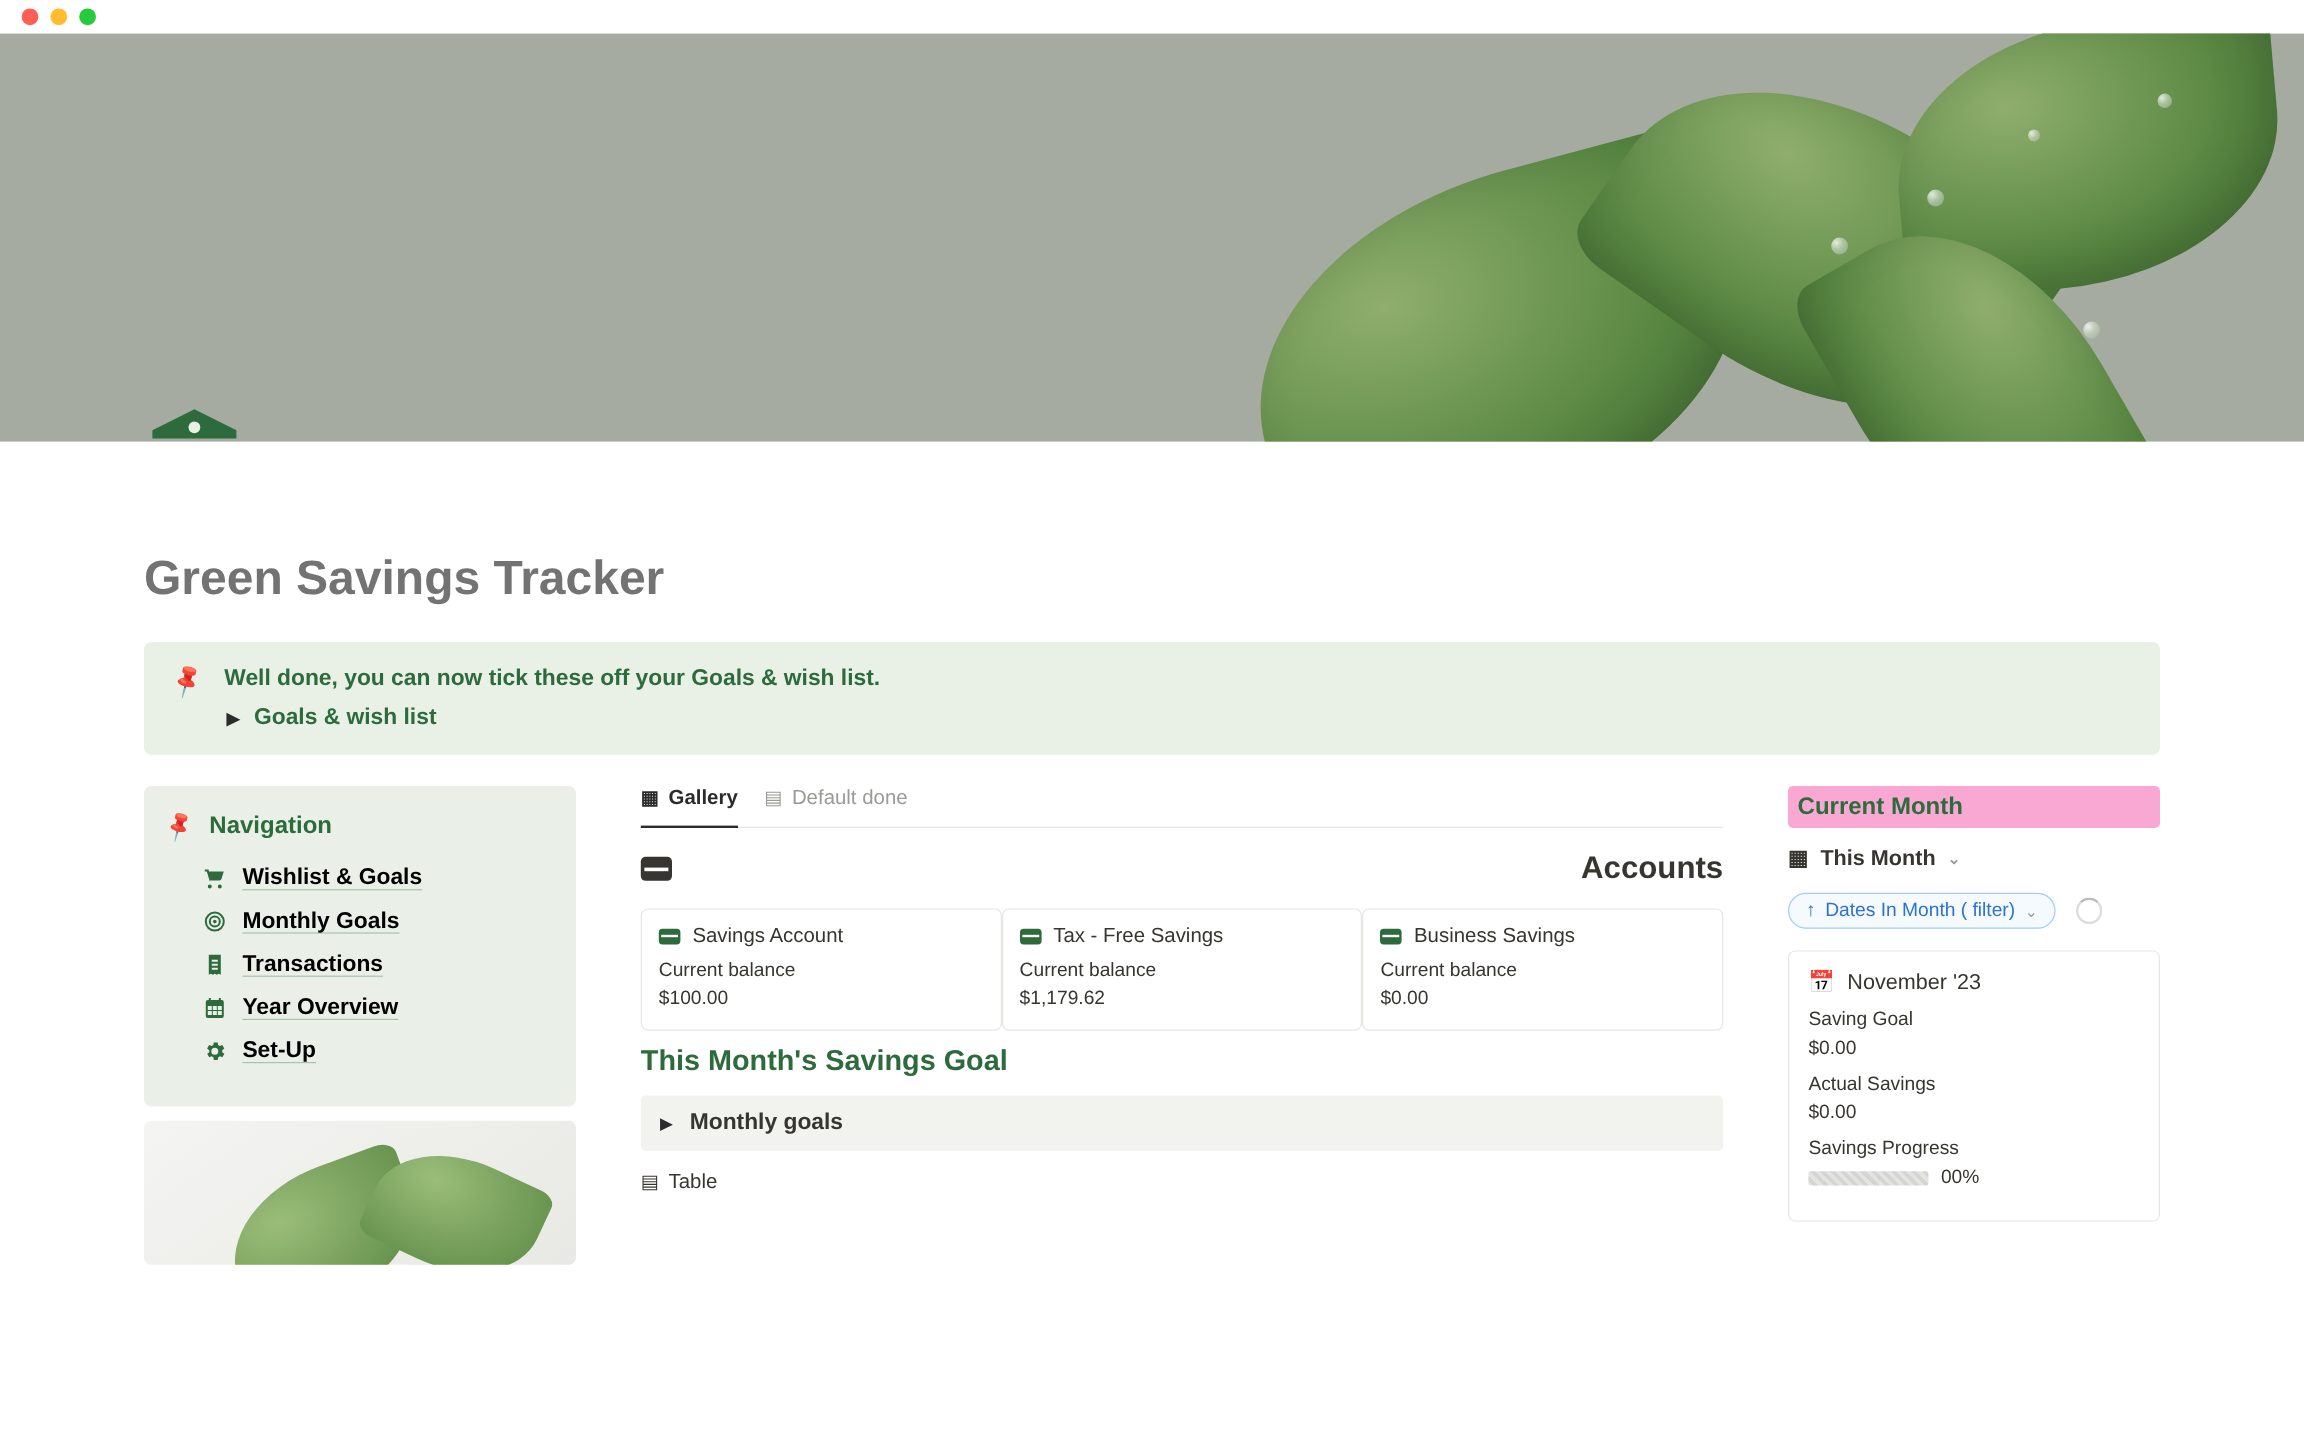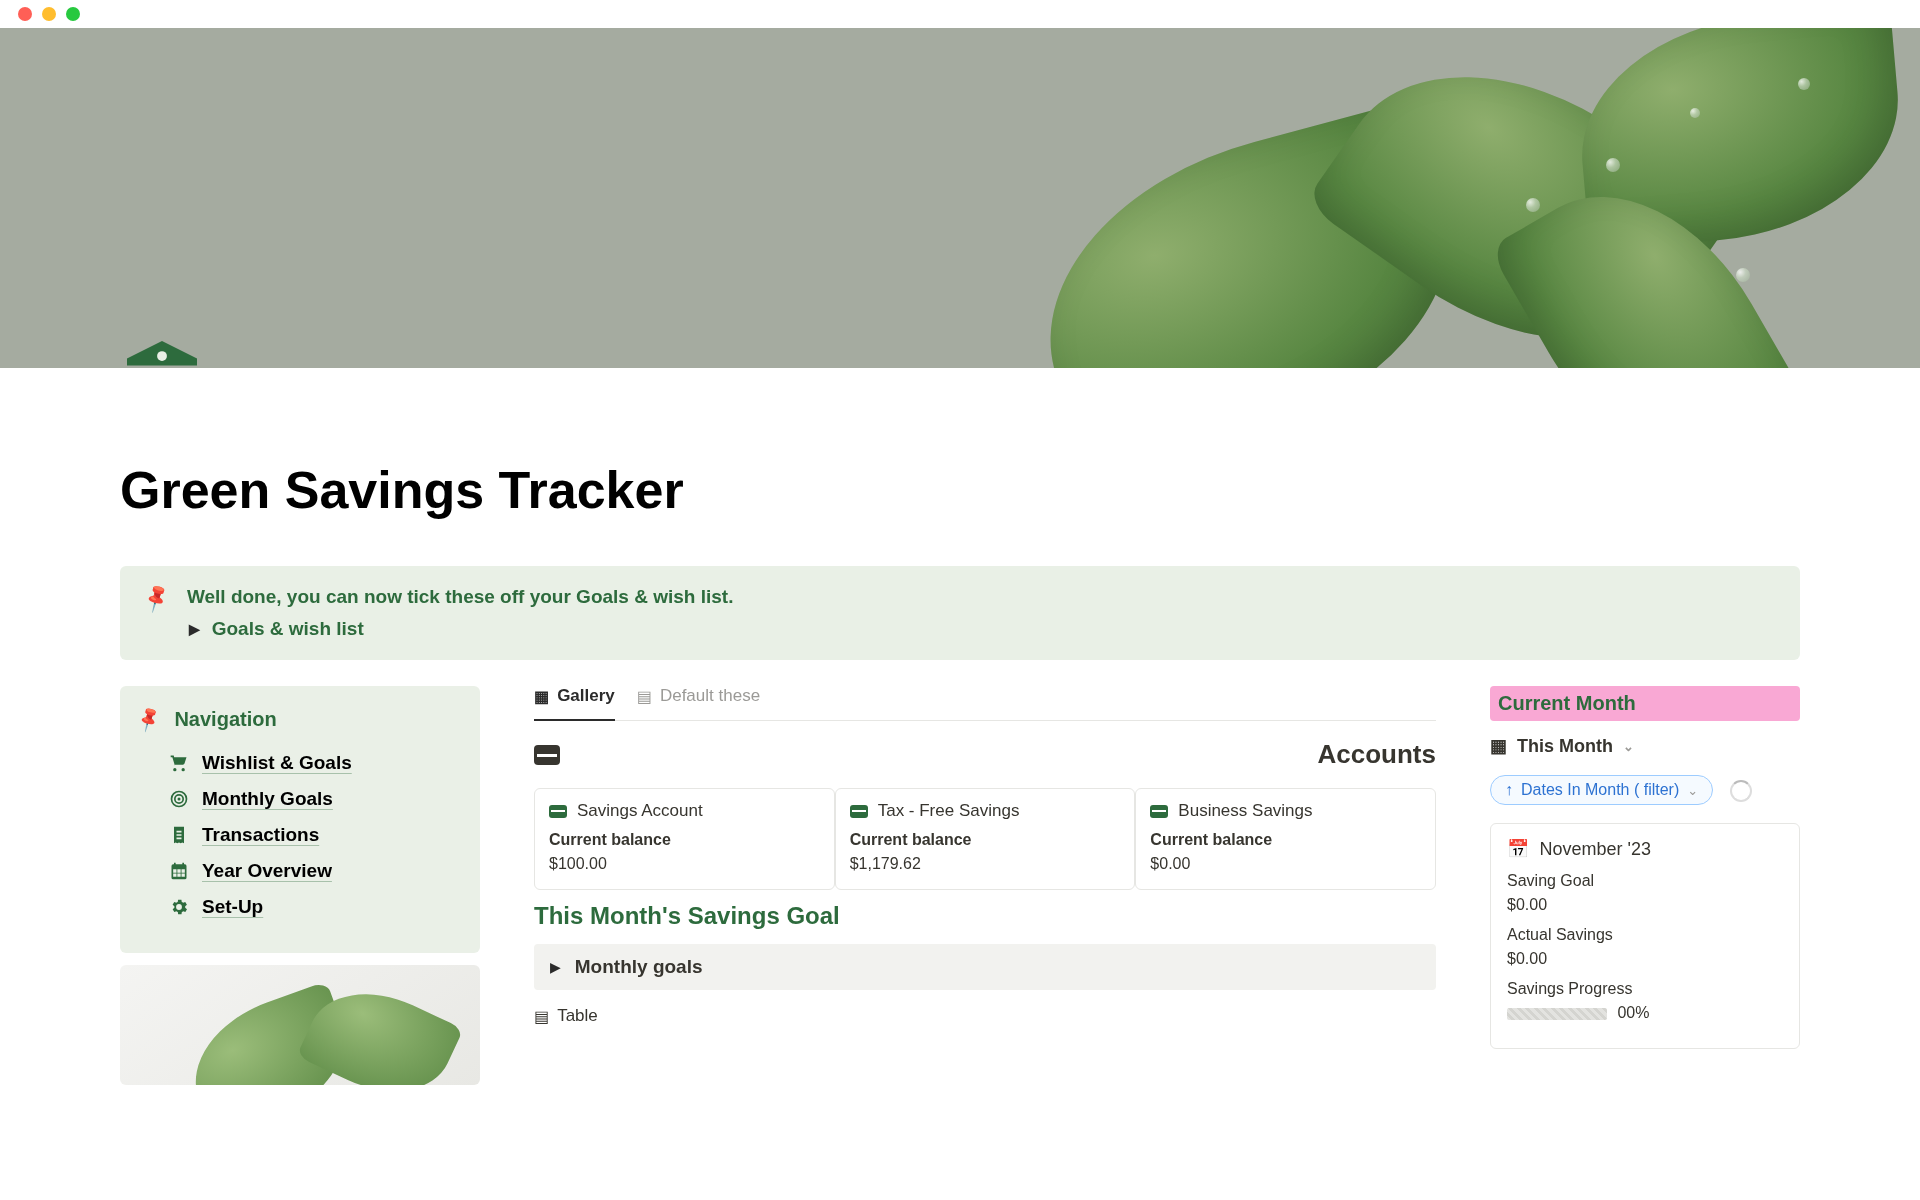--- a/index.html
+++ b/index.html
@@ -22,21 +22,21 @@
 .leaf:nth-child(4){width:300px;height:200px;right:160px;top:260px;transform:rotate(60deg);}
 .drop { position:absolute; width:14px; height:14px; background: radial-gradient(circle at 30% 30%, #ffffffcc, #cddcc7aa 40%, #9fb49988); border-radius:50%; }
 .drop.a{right:420px;top:230px;} .drop.b{right:340px;top:190px;} .drop.c{right:260px;top:140px;width:10px;height:10px;}
 .drop.d{right:210px;top:300px;} .drop.e{right:150px;top:110px;width:12px;height:12px;}
 
 .page-icon { position: absolute; left: 120px; bottom: -50px; width: 84px; height: 84px; }
 .bank-svg { width:84px; height:84px; }
 
 .content { padding: 92px 120px 0 120px; }
 
-.page-title { font-size: 52px; font-weight: 700; color: #000000; margin-bottom: 46px; }
+.page-title { font-size: 40px; font-weight: 700; color: #737373; margin-bottom: 30px; }
 
 .callout { background: #e9f0e6; border-radius: 6px; padding: 20px 24px; display:flex; gap:18px; align-items:flex-start; margin-bottom: 26px; }
 .callout .pin { font-size: 20px; transform: rotate(-30deg); }
 .callout-body { flex:1; }
 .callout-msg { color: #2d6b3d; font-weight: 600; font-size: 19px; margin-bottom:10px; }
 .collapse-row { display:flex; align-items:center; gap:12px; font-weight:700; color:#2d6b3d; font-size:19px; padding-left: 2px; }
 .triangle { font-size: 14px; color:#2b2b2b; }
 
 .columns { display:flex; gap: 54px; align-items:flex-start; }
 
@@ -62,21 +62,21 @@
 
 .section-title { display:flex; align-items:center; gap:18px; font-size:26px; font-weight:700; margin-bottom:18px;justify-content:space-between; }
 .card-icon { width:26px; height:20px; background:#37352f; border-radius:4px; position:relative; }
 .card-icon::after{content:"";position:absolute;left:3px;top:9px;width:20px;height:3px;background:#fff;}
 
 .account-row { display:flex; }
 .account-card { flex:1; border:1px solid #e6e6e3; border-radius:6px; padding:12px 14px 16px 14px; }
 .account-head { display:flex; gap:10px; align-items:center; margin-bottom:10px; font-size:17px; font-weight:500;}
 .mini-card-icon { width:18px; height:13px; background:#2d6b3d; border-radius:3px; position:relative;}
 .mini-card-icon::after{content:"";position:absolute;left:2px;top:5px;width:14px;height:2px;background:#fff;}
-.subhead { font-size:16px; font-weight:700; margin-bottom:6px; }
+.subhead { font-size:16px; font-weight:400; margin-bottom:6px; }
 .balance { font-size:16px; color:#37352f; }
 
 .section-green { font-size:24px; font-weight:700; color:#2d6b3d; margin:12px 0 14px 0;}
 .fullwidth-collapse { background:#f2f2ef; border-radius:4px; padding:12px 16px; display:flex; gap:14px; align-items:center; margin-bottom:16px;}
 .fullwidth-collapse .lbl { font-size:19px; font-weight:600; }
 
 .table-tab { display:flex; gap:8px; align-items:center; font-size:17px; color:#37352f; font-weight:500;}
 
 
 .right { width:310px; }
@@ -197,21 +197,21 @@
       </div>
 
       <div class="middle">
         <div class="tabs">
           <div class="tab active">
             <span class="icon-sm">▦</span>
             <span>Gallery</span>
           </div>
           <div class="tab">
             <span class="icon-sm">▤</span>
-            <span>Default these</span>
+            <span>Default done</span>
           </div>
         </div>
 
         <div class="section-title">
           <span class="card-icon"></span>
           <span>Accounts</span>
         </div>
 
         <div class="account-row">
           <div class="account-card">

